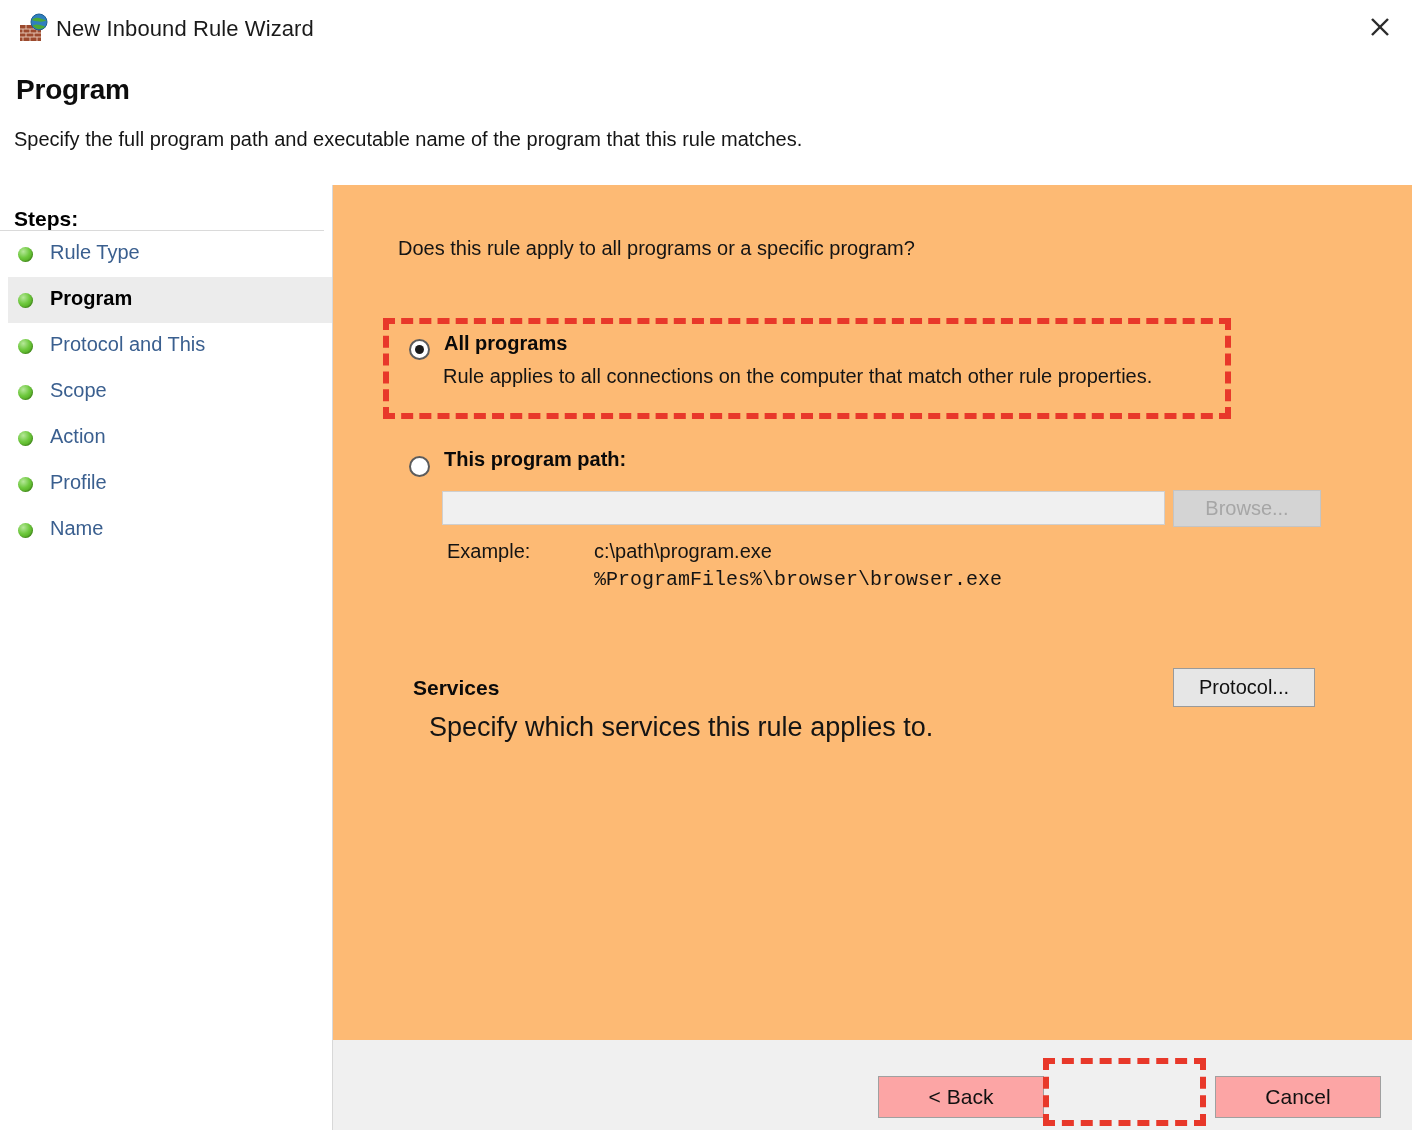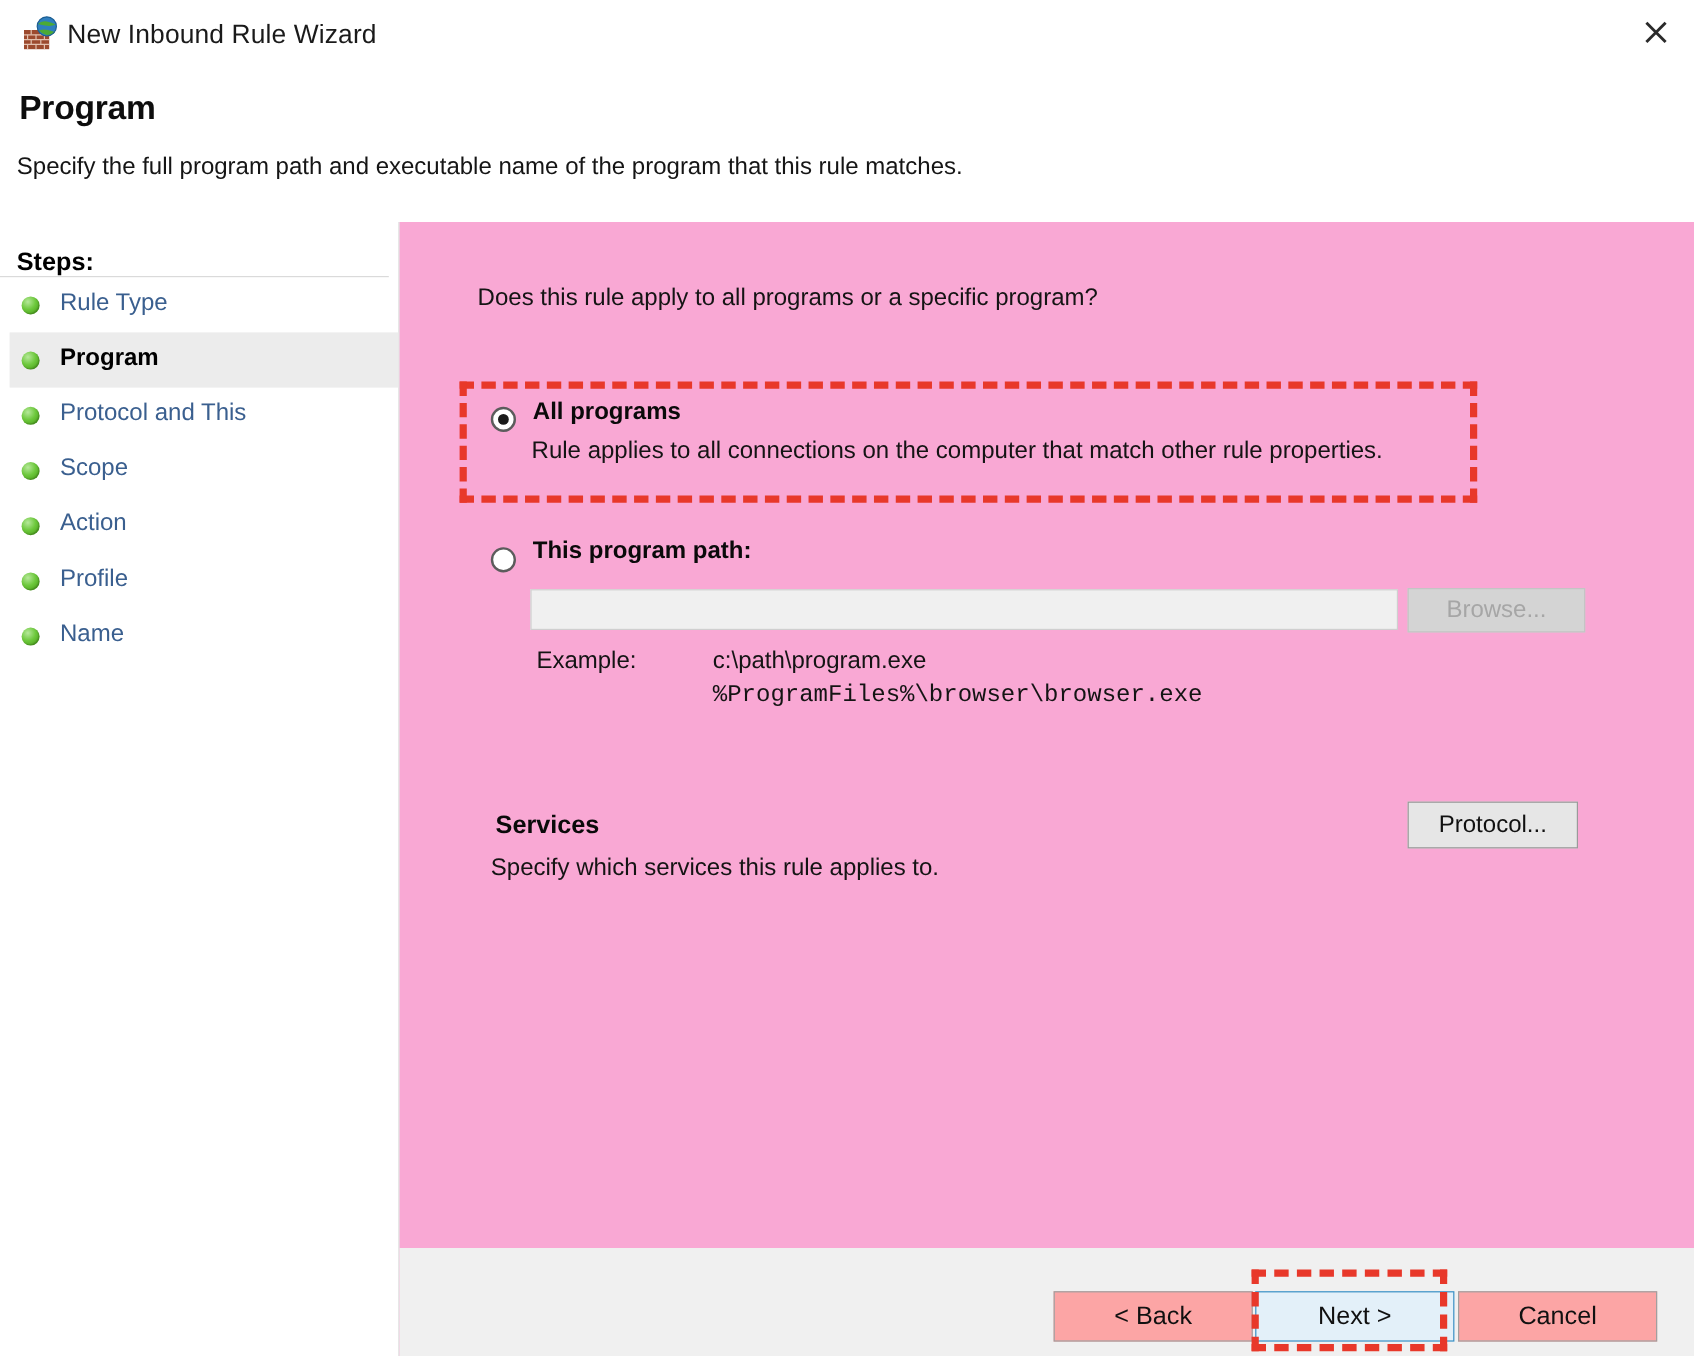--- a/index.html
+++ b/index.html
@@ -121,21 +121,21 @@
   .step-row.current .step-label {
     color: #000000;
     font-weight: bold;
   }
 
   
   #content {
     position: absolute;
     left: 333px; top: 185px;
     width: 1079px; height: 945px;
-    background: #f9a8d4;
+    background: #fdba74;
   }
   #question {
     position: absolute;
     left: 65px; top: 52px;
     font-size: 20px;
     color: #141414;
     white-space: nowrap;
   }
 
   
@@ -232,22 +232,22 @@
 
   #services-title {
     position: absolute;
     left: 80px; top: 491px;
     font-size: 21px;
     font-weight: bold;
     color: #0a0a0a;
   }
   #services-desc {
     position: absolute;
-    left: 76px; top: 527px;
-    font-size: 20px;
+    left: 96px; top: 527px;
+    font-size: 27px;
     color: #141414;
     white-space: nowrap;
   }
   #customize-button {
     position: absolute;
     left: 840px; top: 483px;
     width: 142px; height: 39px;
     background: #e6e6e6;
     border: 1px solid #9a9a9a;
     box-sizing: border-box;
@@ -408,18 +408,17 @@
   <div id="example-line1">c:\path\program.exe</div>
   <div id="example-line2">%ProgramFiles%\browser\browser.exe</div>
 
   <div id="services-title">Services</div>
   <div id="services-desc">Specify which services this rule applies to.</div>
   <button id="customize-button">Protocol...</button>
 </div>
 
 <div id="buttonbar">
   <button id="back-button" class="dlg-button">&lt; Back</button>
-  <button id="next-button" class="dlg-button">Next &gt;</button>
   <button id="cancel-button" class="dlg-button">Cancel</button>
 </div>
 
 <div id="annot-all-programs" class="annot" style="border-color: rgb(232, 56, 42);"></div>
 <div id="annot-next" class="annot" style="border-color: rgb(232, 56, 42);"></div>
 
 </body></html>

